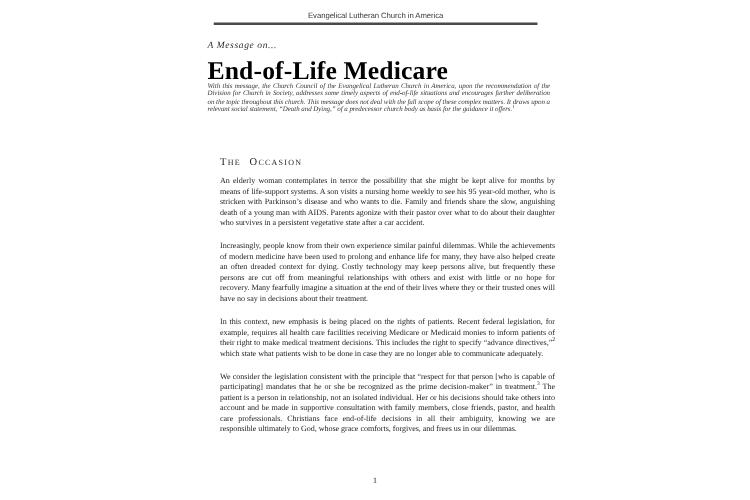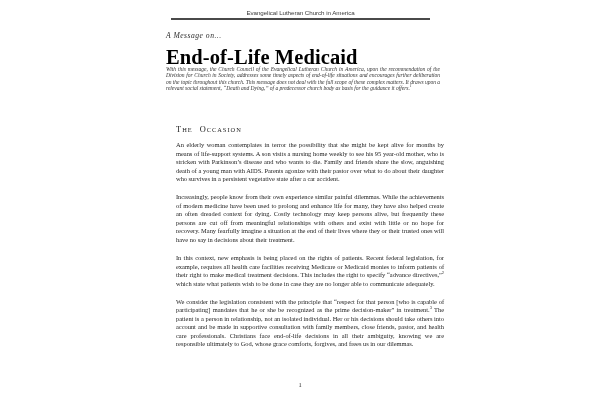--- a/index.html
+++ b/index.html
@@ -140,21 +140,21 @@
 
 <div class="page">
 
   <div class="runhead-wrap">
     <div class="runhead">Evangelical Lutheran Church in America</div>
     <div class="runhead-rule"></div>
   </div>
 
   <div class="titleblock">
     <div class="kicker">A  Message  on...</div>
-    <div class="doc-title">End-of-Life Medicaid</div>
+    <div class="doc-title">End-of-Life Medicare</div>
   </div>
 
   <div class="abstract">
     <span>With this message, the Church Council of the Evangelical Lutheran Church in America, upon the recommendation of the Division for Church in Society, addresses some timely aspects of end-of-life situations and encourages further deliberation on the topic throughout this church. This message does not deal with the full scope of these complex matters. It draws upon a relevant social statement, “Death and Dying,” of a predecessor church body as basis for the guidance it offers.</span><sup>1</sup>
   </div>
 
   <div class="section-head">
     <span class="sc-word"><span class="sc-cap">T</span><span>HE</span></span><span class="sc-word"><span class="sc-cap">O</span><span>CCASION</span></span>
   </div>
 

